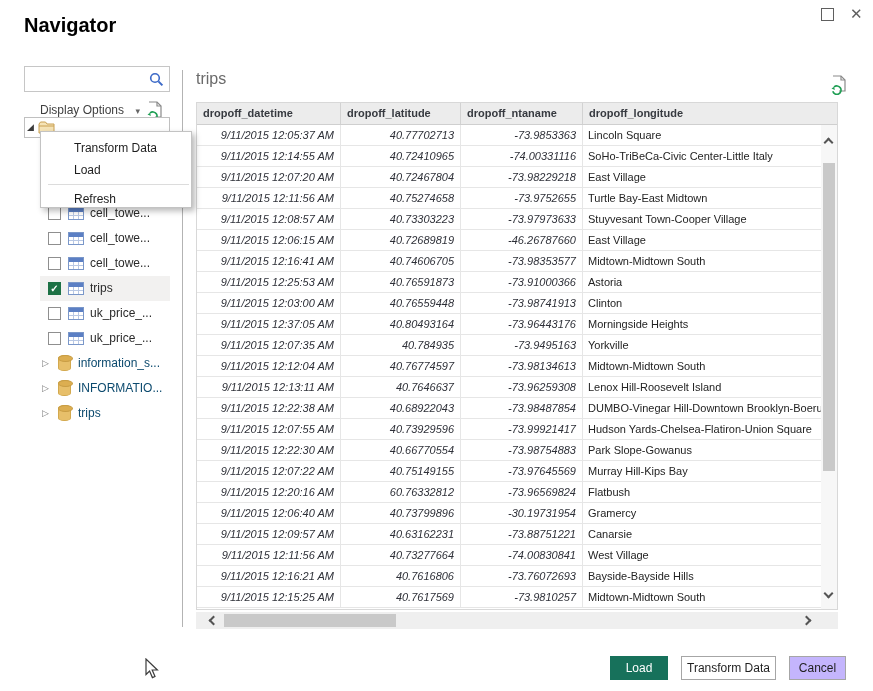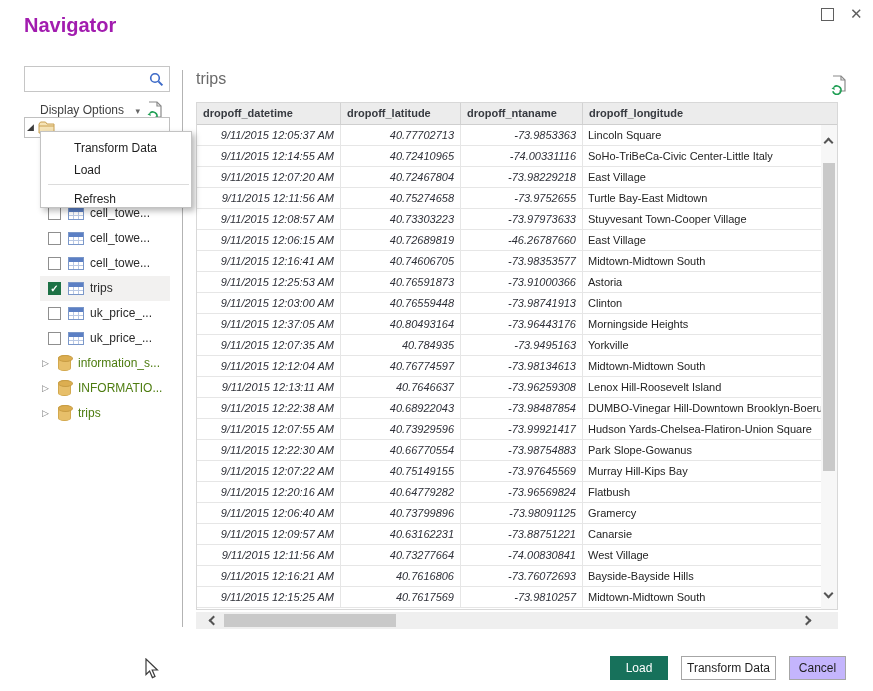--- a/index.html
+++ b/index.html
@@ -2,21 +2,21 @@
 <html><head>
 <meta charset="utf-8">
 <style>
   * { box-sizing: border-box; margin: 0; padding: 0; }
   body { background: #e9e9e9; font-family: "Liberation Sans", sans-serif; }
   .dialog {
     position: relative; width: 873px; height: 691px; background: #fff;
     overflow: hidden; font-family: "Liberation Sans", sans-serif;
   }
   
-  .win-title { position: absolute; left: 24px; top: 14px; font-size: 20px; font-weight: bold; color: #a21caf; }
+  .win-title { position: absolute; left: 24px; top: 14px; font-size: 20px; font-weight: bold; color: #000000; }
   .btn-max { position: absolute; left: 821px; top: 8px; width: 13px; height: 13px; border: 1px solid #5f5f5f; background: #fff; cursor: pointer; }
   .btn-close { position: absolute; left: 850px; top: 4px; font-size: 15px; color: #5f5f5f; cursor: pointer; line-height: 20px; }
   
   .search-box { position: absolute; left: 24px; top: 66px; width: 146px; height: 26px; border: 1px solid #c6c6c6; background: #fff; }
   .search-box input { position: absolute; left: 4px; top: 1px; width: 118px; height: 22px; border: none; outline: none; font-size: 12px; font-family: "Liberation Sans", sans-serif; }
   .search-icon { position: absolute; right: 5px; top: 5px; width: 15px; height: 15px; }
   .display-options { position: absolute; left: 40px; top: 103px; font-size: 12px; color: #3f3f3f; cursor: pointer; }
   .display-caret { font-size: 9px; color: #666; margin-left: 8px; }
   .refresh-icon { position: absolute; width: 17px; height: 20px; cursor: pointer; }
   .refresh-icon.sidebar-pos { left: 147px; top: 101px; }
@@ -32,21 +32,21 @@
   .tbl-icon { position: absolute; left: 44px; top: 6px; width: 16px; height: 13px; border: 1px solid #7a97c9; background:
     linear-gradient(#5b7fc4, #5b7fc4) 0 0/16px 4px no-repeat,
     linear-gradient(#b9c8e4, #b9c8e4) 0 7px/16px 1px no-repeat,
     linear-gradient(#b9c8e4, #b9c8e4) 4px 0/1px 13px no-repeat,
     linear-gradient(#b9c8e4, #b9c8e4) 9px 0/1px 13px no-repeat,
     #fff; }
   .tree-label { position: absolute; left: 66px; top: 0; font-size: 12px; color: #2b2b2b; line-height: 25px; white-space: nowrap; }
   .db-arrow { position: absolute; left: 18px; top: 7px; font-size: 9px; color: #7a7a7a; }
   .db-icon { position: absolute; left: 34px; top: 4px; width: 13px; height: 16px; background: #e7bf6a; border-radius: 6px/3px; border: 1px solid #d3a94e; }
   .db-icon::before { content: ""; position: absolute; left: -1px; top: -1px; width: 13px; height: 5px; border-radius: 50%; background: #dcae51; border: 1px solid #c89d45; }
-  .db-label { position: absolute; left: 54px; top: 0; font-size: 12px; color: #4d7c0f; line-height: 25px; white-space: nowrap; }
+  .db-label { position: absolute; left: 54px; top: 0; font-size: 12px; color: #0c4a6e; line-height: 25px; white-space: nowrap; }
   
   .ctx-menu { position: absolute; left: 40px; top: 131px; width: 152px; height: 77px; background: #fff; border: 1px solid #c3c3c3; box-shadow: 3px 3px 6px rgba(0,0,0,.28); z-index: 50; padding-top: 5px; }
   .ctx-item { height: 22px; line-height: 22px; padding-left: 33px; font-size: 12px; color: #1e1e1e; cursor: pointer; }
   .ctx-sep { height: 1px; background: #dcdcdc; margin: 3px 2px 3px 7px; }
   
   .divider { position: absolute; left: 182px; top: 70px; width: 1px; height: 557px; background: #b3b3b3; }
   .preview-title { position: absolute; left: 196px; top: 70px; font-size: 16px; color: #6a6a6a; }
   .tbl { position: absolute; left: 196px; top: 102px; width: 642px; height: 508px; border: 1px solid #d8d8d8; background: #fff; overflow: hidden; }
   .thead { display: flex; width: 640px; height: 22px; background: #ececec; border-bottom: 1px solid #cfcfcf; }
   .th { font-size: 11px; font-weight: bold; color: #373a40; line-height: 21px; padding-left: 6px; border-right: 1px solid #d2d2d2; overflow: hidden; white-space: nowrap; }
@@ -283,28 +283,28 @@
           <div class="tcell c-nta">Park Slope-Gowanus</div>
         </div>
         <div class="trow">
           <div class="tcell c-date">9/11/2015 12:07:22 AM</div>
           <div class="tcell c-lat">40.75149155</div>
           <div class="tcell c-lon">-73.97645569</div>
           <div class="tcell c-nta">Murray Hill-Kips Bay</div>
         </div>
         <div class="trow">
           <div class="tcell c-date">9/11/2015 12:20:16 AM</div>
-          <div class="tcell c-lat">40.64779282</div>
+          <div class="tcell c-lat">60.76332812</div>
           <div class="tcell c-lon">-73.96569824</div>
           <div class="tcell c-nta">Flatbush</div>
         </div>
         <div class="trow">
           <div class="tcell c-date">9/11/2015 12:06:40 AM</div>
           <div class="tcell c-lat">40.73799896</div>
-          <div class="tcell c-lon">-73.98091125</div>
+          <div class="tcell c-lon">-30.19731954</div>
           <div class="tcell c-nta">Gramercy</div>
         </div>
         <div class="trow">
           <div class="tcell c-date">9/11/2015 12:09:57 AM</div>
           <div class="tcell c-lat">40.63162231</div>
           <div class="tcell c-lon">-73.88751221</div>
           <div class="tcell c-nta">Canarsie</div>
         </div>
         <div class="trow">
           <div class="tcell c-date">9/11/2015 12:11:56 AM</div>

